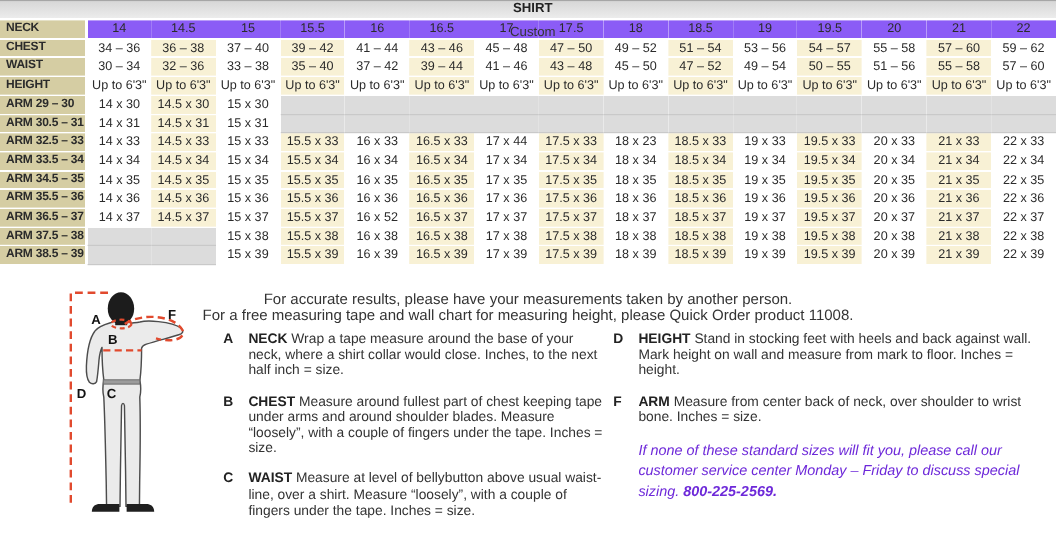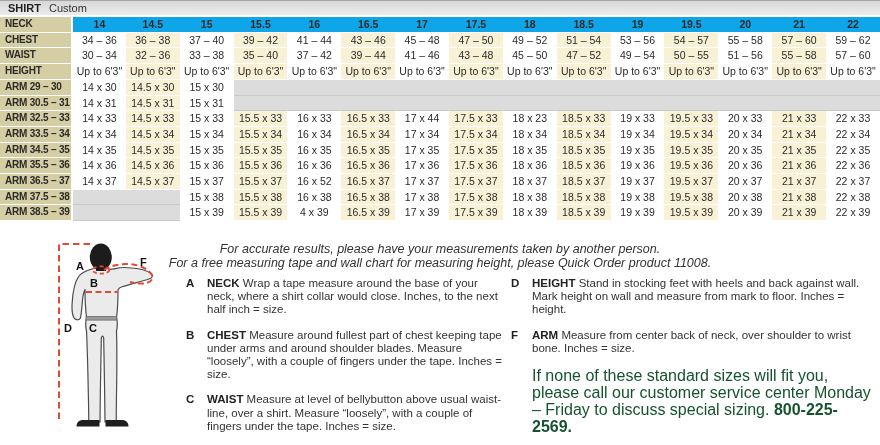--- a/index.html
+++ b/index.html
@@ -6,54 +6,54 @@
   body{
     width:880px;height:445px;position:relative;overflow:hidden;
     background:#fff;color:#2b2b2b;
     font-family:"Liberation Sans",sans-serif;
   }
   
   .titlebar{
     height:14px;border-top:1px solid #a6a6a6;
     background:linear-gradient(#d7d7d7,#ececec);
     display:flex;align-items:center;gap:8px;
-    padding-left:8px;font-size:11px;margin-bottom:2px;
+    padding-left:8px;font-size:11px;margin-bottom:2px;flex-direction:column;
   }
   .titlebar .t1{font-weight:bold;color:#222}
   .titlebar .t2{color:#333}
   
   table{border-collapse:collapse;table-layout:fixed;width:880px}
   col.labcol{width:72px}
   th,td{
     font-size:10.5px;height:14.7px;line-height:14.7px;padding:0;
     text-align:center;white-space:nowrap;overflow:hidden;
     border-bottom:1px solid #fff;color:#2b2b2b;
   }
   .lab{
     background:#d5cda3;text-align:left;padding-left:5px;font-weight:bold;
     border-right:2px solid #fff;font-size:10px;letter-spacing:-0.2px;
   }
-  thead th{background:#0ea5e9;font-weight:bold}
+  thead th{background:#8b5cf6;font-weight:normal}
   td.w{background:#ffffff}
   td.c{background:#f8f1d5}
   td.e{background:#dcdcdc;border-bottom:1px solid #c9c9c9}
   
   .intro{
     position:absolute;top:243px;left:0;width:880px;text-align:center;
-    font-size:12.5px;line-height:13.5px;color:#333;font-style:italic;
+    font-size:12.5px;line-height:13.5px;color:#333;
   }
   .instr-col{position:absolute;font-size:11.5px;line-height:13.2px;color:#333}
   .col1{left:186px;top:277px;width:320px}
   .col2{left:511px;top:277px;width:364px}
   .item{display:flex;margin-bottom:12px}
   .letter{width:21px;flex:none;font-weight:bold;color:#222}
   .term{font-weight:bold;color:#222}
   .note{
-    margin-left:21px;margin-top:4px;
-    font-size:16px;line-height:17px;color:#14532d;
+    margin-left:21px;margin-top:4px;font-style:italic;
+    font-size:12px;line-height:17px;color:#6d28d9;
   }
   .note .phone{font-weight:bold}
   
   .figure-wrap{position:absolute;left:2px;top:239px;width:178px;height:205px}
   .fig-label{font:bold 11px "Liberation Sans",sans-serif;fill:#111}
 </style>
 </head>
 <body>
 
 <div class="titlebar">
@@ -283,21 +283,21 @@
         <td class="w">20 x 38</td>
         <td class="c">21 x 38</td>
         <td class="w">22 x 38</td>
       </tr>
       <tr>
         <td class="lab">ARM 38.5 – 39</td>
         <td class="e"></td>
         <td class="e"></td>
         <td class="w">15 x 39</td>
         <td class="c">15.5 x 39</td>
-        <td class="w">4 x 39</td>
+        <td class="w">16 x 39</td>
         <td class="c">16.5 x 39</td>
         <td class="w">17 x 39</td>
         <td class="c">17.5 x 39</td>
         <td class="w">18 x 39</td>
         <td class="c">18.5 x 39</td>
         <td class="w">19 x 39</td>
         <td class="c">19.5 x 39</td>
         <td class="w">20 x 39</td>
         <td class="c">21 x 39</td>
         <td class="w">22 x 39</td>

